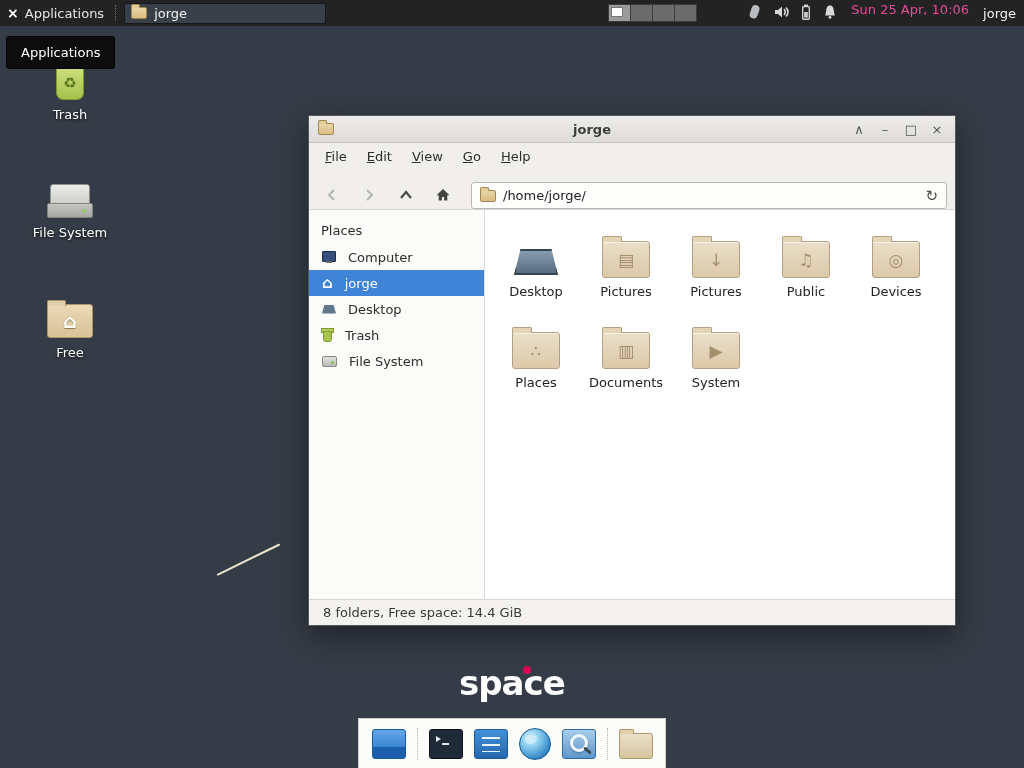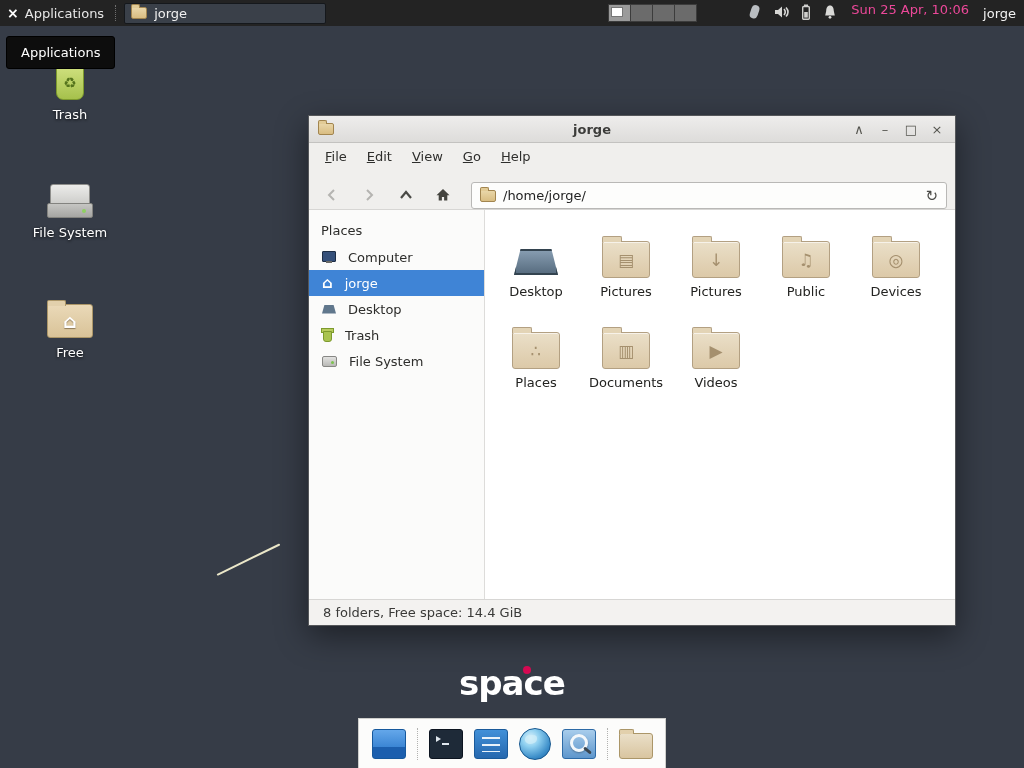--- a/index.html
+++ b/index.html
@@ -313,21 +313,21 @@
             </div>
           </div>
         <div class="file-label">Documents</div>
       </div>
       <div class="file-item">
         <div class="icon-cell">
             <div class="folder48">
               <span class="emblem">▶</span>
             </div>
           </div>
-        <div class="file-label">Videos</div>
+        <div class="file-label">System</div>
       </div>
     </div>
   </div>
 
   <div class="statusbar">
     <span>8 folders, Free space: 14.4 GiB</span>
   </div>
 </div>
 
 <div class="wordmark">

